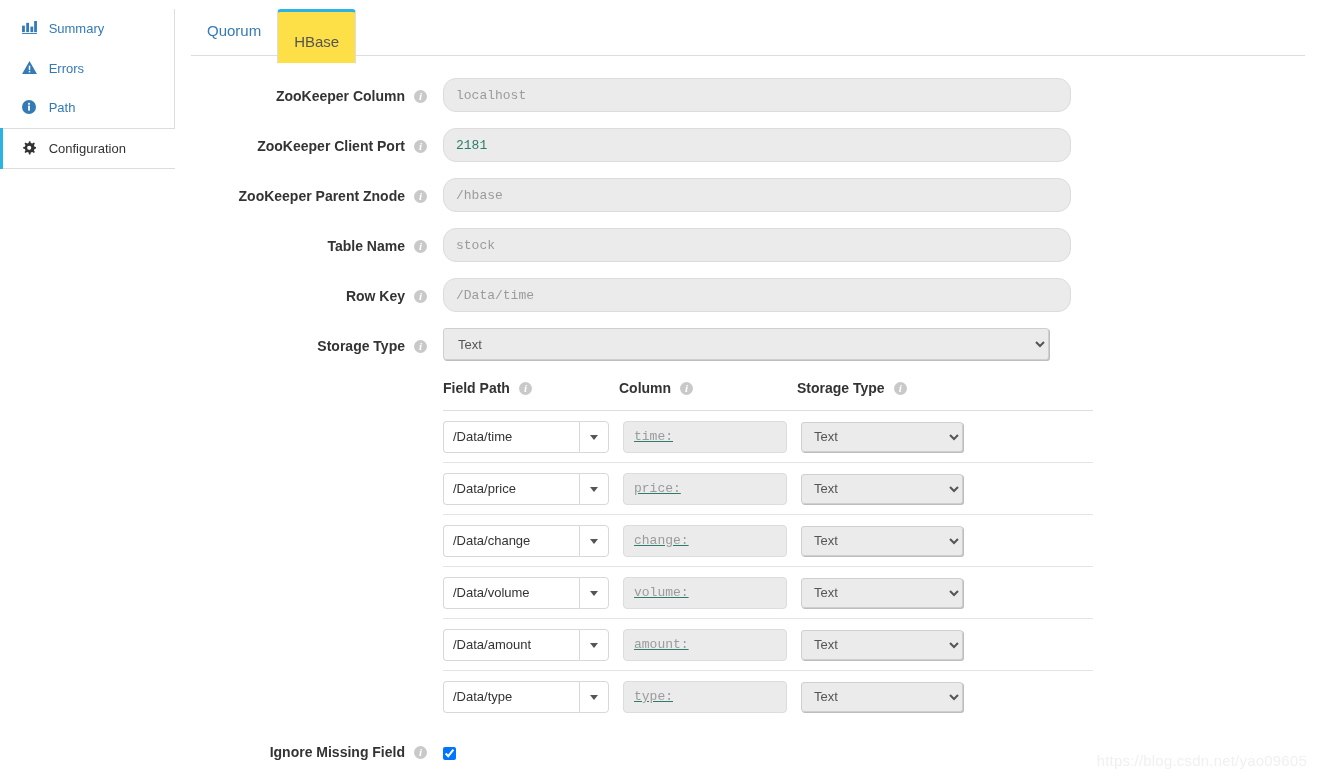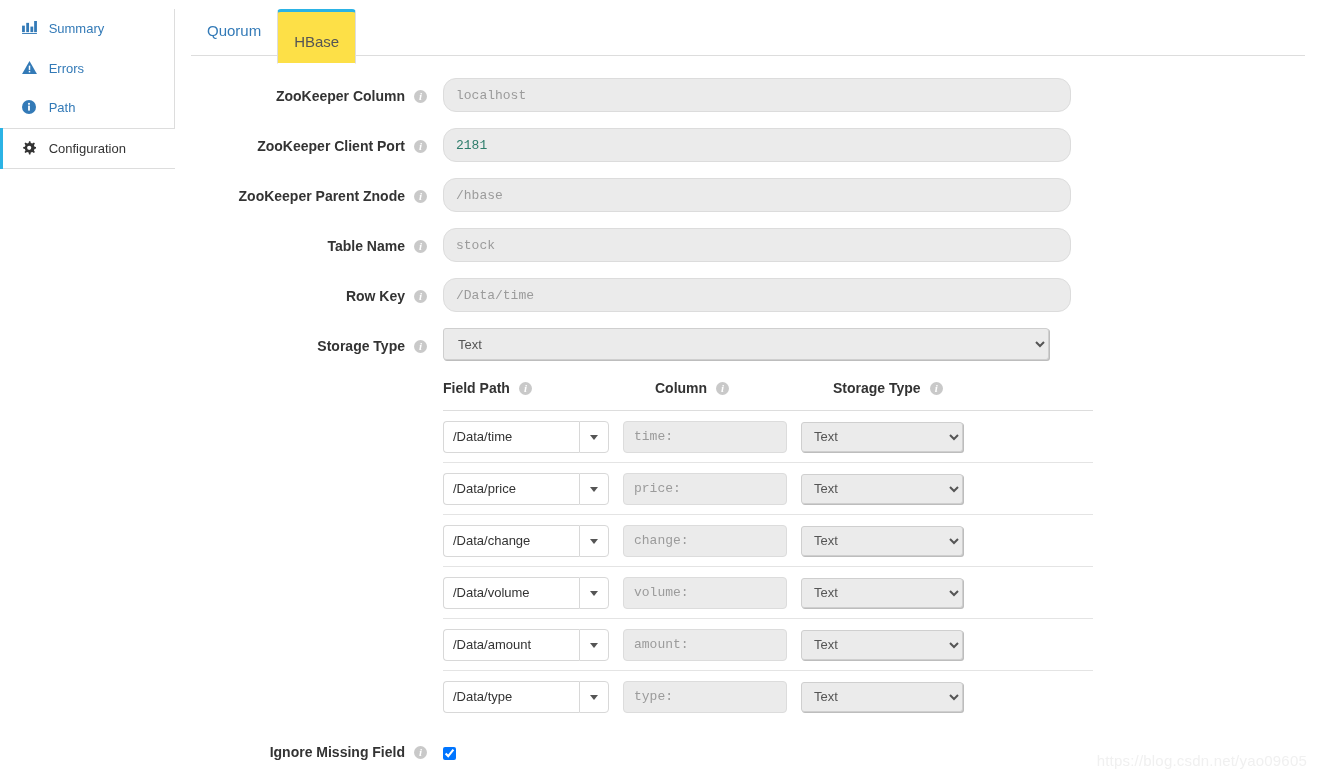--- a/index.html
+++ b/index.html
@@ -217,21 +217,21 @@
     display: flex;
     border-bottom: 1px solid #dddddd;
     padding-bottom: 12px;
   }
   .fields-head .col {
     font-weight: bold;
     font-size: 14px;
     color: #333333;
     line-height: 20px;
   }
-  .col-path  { width: 212px; }
+  .col-path  { width: 176px; }
   .col-col   { width: 178px; }
   .col-store { width: 170px; }
 
   .field-row {
     display: flex;
     align-items: center;
     height: 51px;
     border-bottom: 1px solid #e4e4e4;
   }
   .field-row:last-child { border-bottom: none; }
@@ -282,20 +282,21 @@
     height: 32px;
     margin-left: 14px;
     padding: 5px 10px;
     background: #ebebeb;
     border: 1px solid #dcdcdc;
     border-radius: 4px;
     font-family: "Liberation Mono", monospace;
     font-size: 13px;
     color: #2e7d6b;
     outline: none;
+    text-decoration: underline;
   }
   input.col-input::placeholder { color: #9b9b9b; opacity: 1; }
 
   select.sel-small {
     box-sizing: border-box;
     width: 162px;
     height: 30px;
     margin-left: 14px;
     padding: 4px 8px;
     background: #ebebeb;

